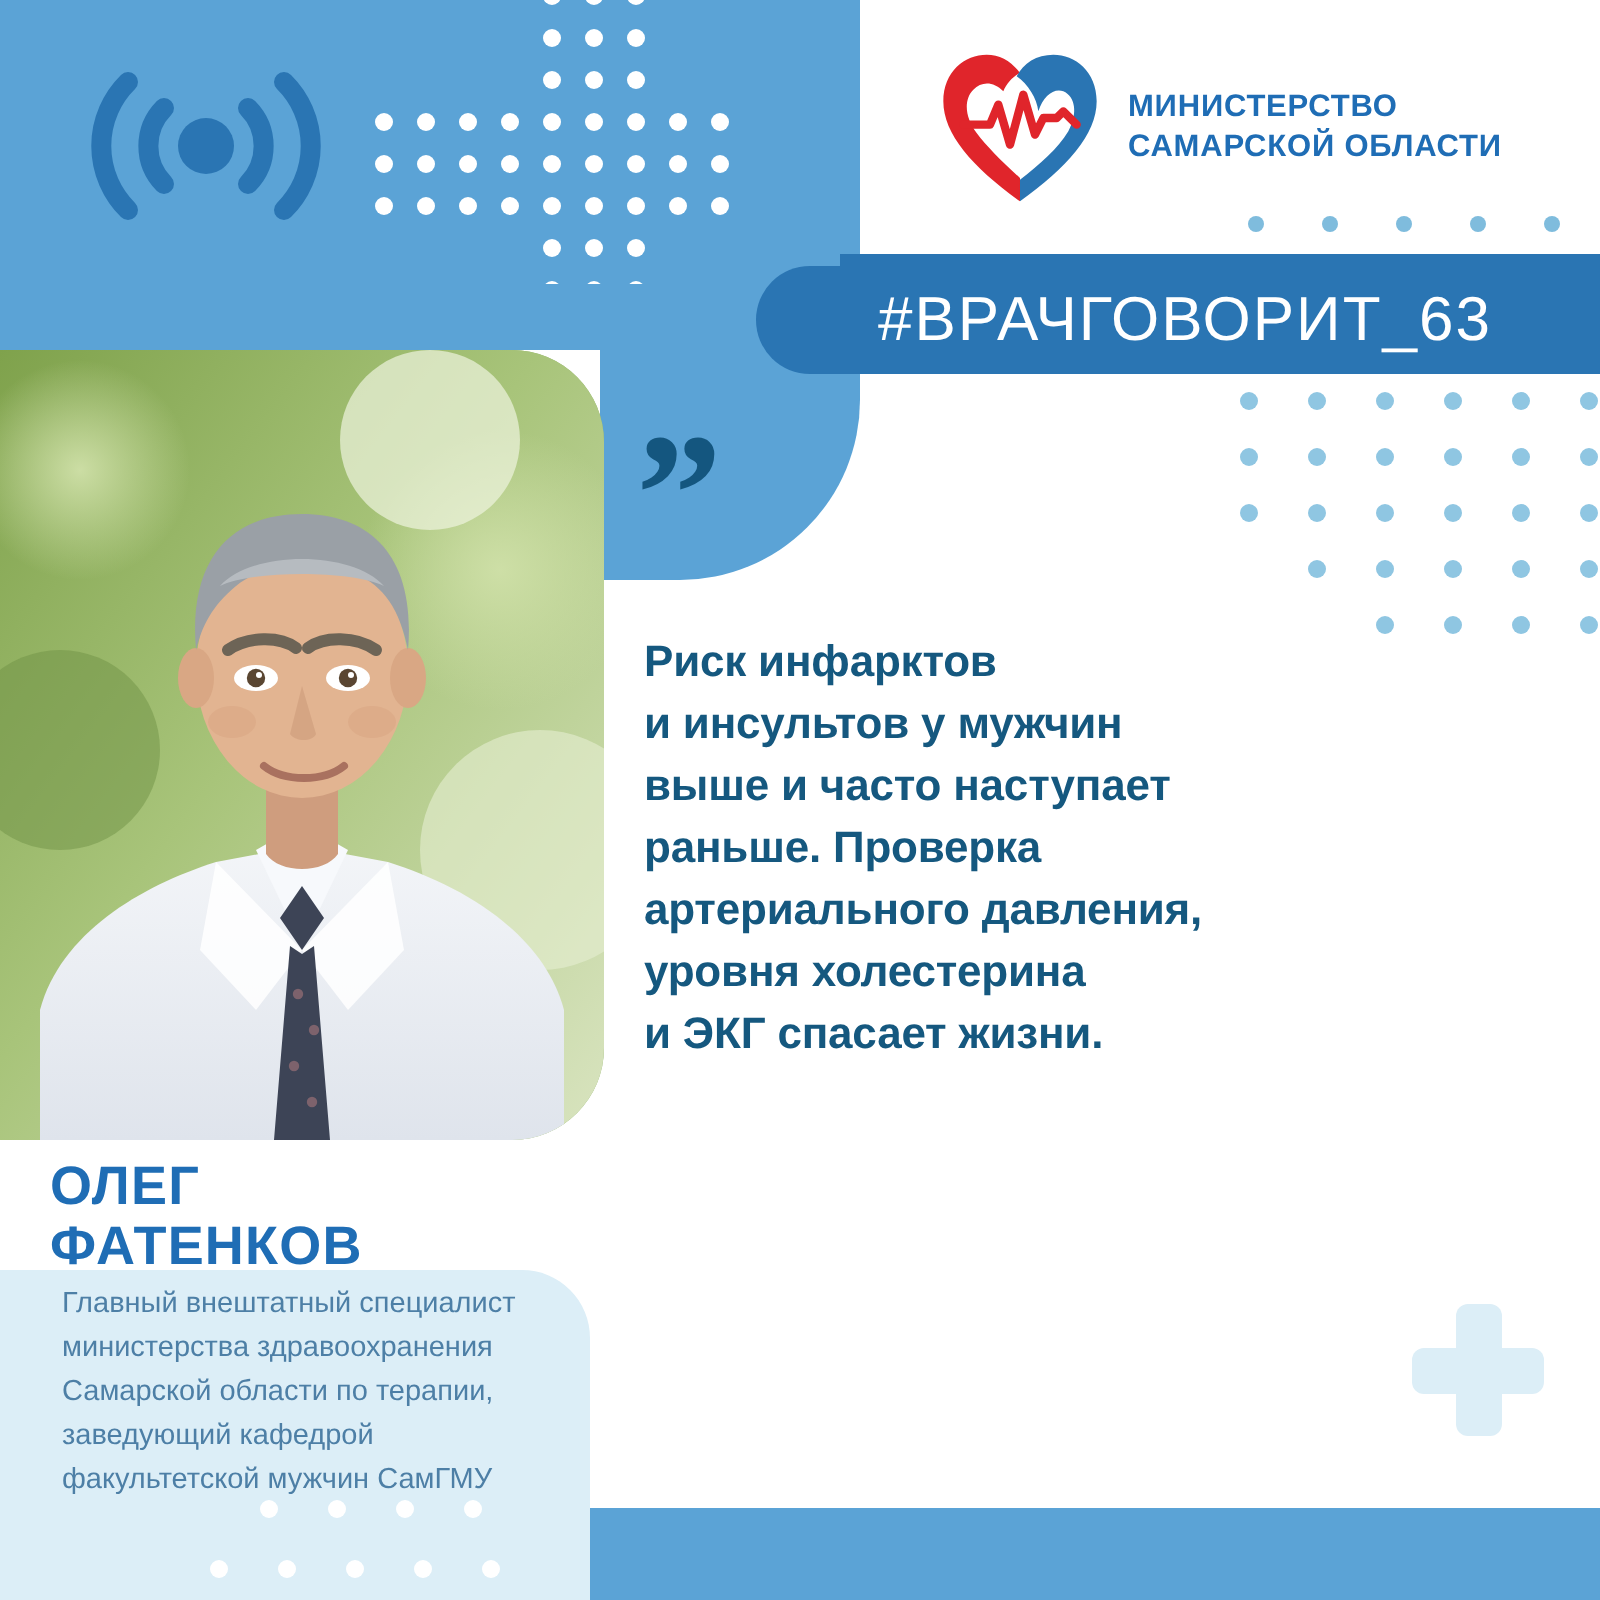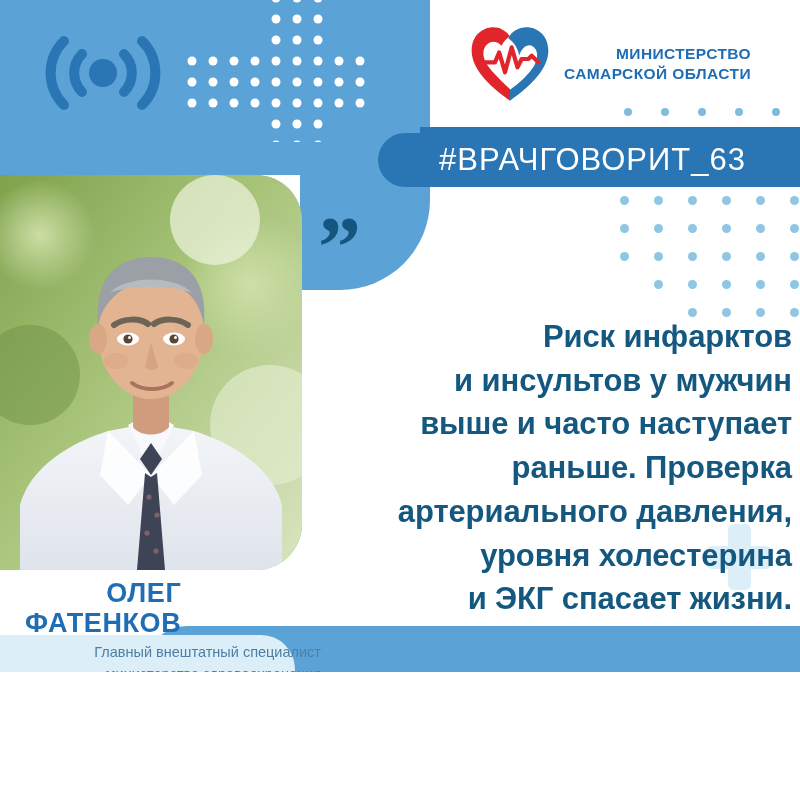--- a/index.html
+++ b/index.html
@@ -7,24 +7,23 @@
     padding: 0;
     background: #ffffff;
   }
   body {
     font-family: "Liberation Sans", "DejaVu Sans", sans-serif;
   }
 
   #poster {
     position: relative;
     width: 800px;
-    height: 672px;
+    height: 800px;
     background: #ffffff;
     overflow: hidden;
-    text-align: right;
   }
 
   
   .header-band {
     position: absolute;
     left: 0;
     top: 0;
     width: 420px;
     height: 175px;
     background: #5ba3d6;
@@ -236,21 +235,21 @@
     white-space: pre-line;
   }
 
   
   .quote-text {
     position: absolute;
     left: 322px;
     top: 315px;
     width: 470px;
     color: #15587f;
-    font-size: 31px;
+    font-size: 22px;
     font-weight: bold;
     line-height: 1.41;
     letter-spacing: -0.1px;
     z-index: 6;
     white-space: pre-line;
   }
 
   
   .cross-mark {
     position: absolute;
@@ -502,21 +501,21 @@
         <i></i>
         <i></i>
         <i></i>
         <i></i>
     </div>
   </div>
   <div class="doctor-credentials">Главный внештатный специалист
 министерства здравоохранения
 Самарской области по терапии,
 заведующий кафедрой
-министерства терапии СамГМУ</div>
+факультетской мужчин СамГМУ</div>
 
   <div class="quote-text">Риск инфарктов
 и инсультов у мужчин
 выше и часто наступает
 раньше. Проверка
 артериального давления,
 уровня холестерина
 и ЭКГ спасает жизни.</div>
 
   <div class="cross-mark">

